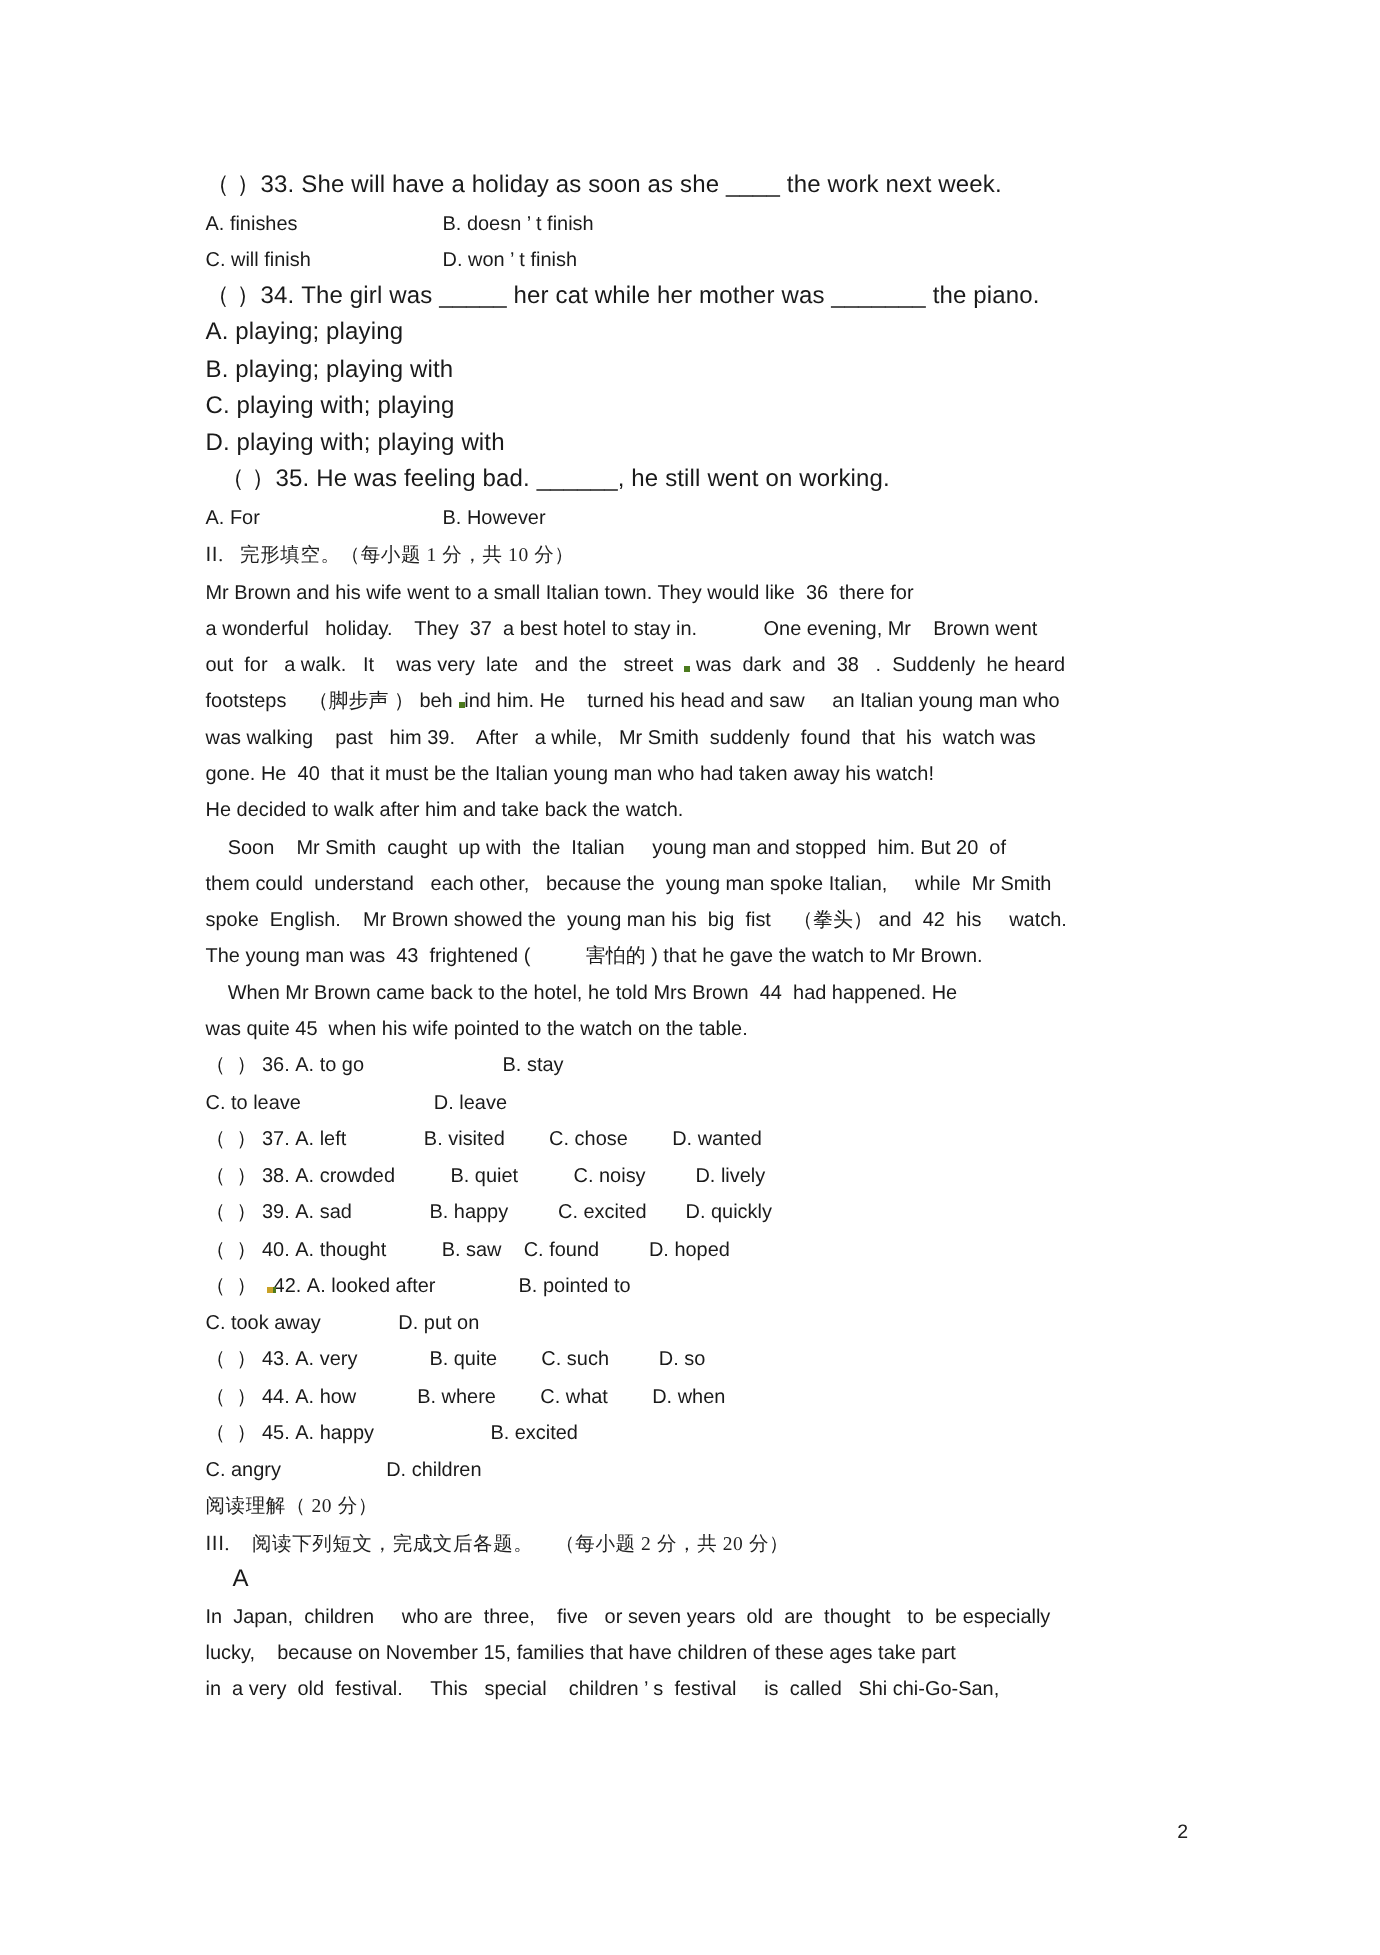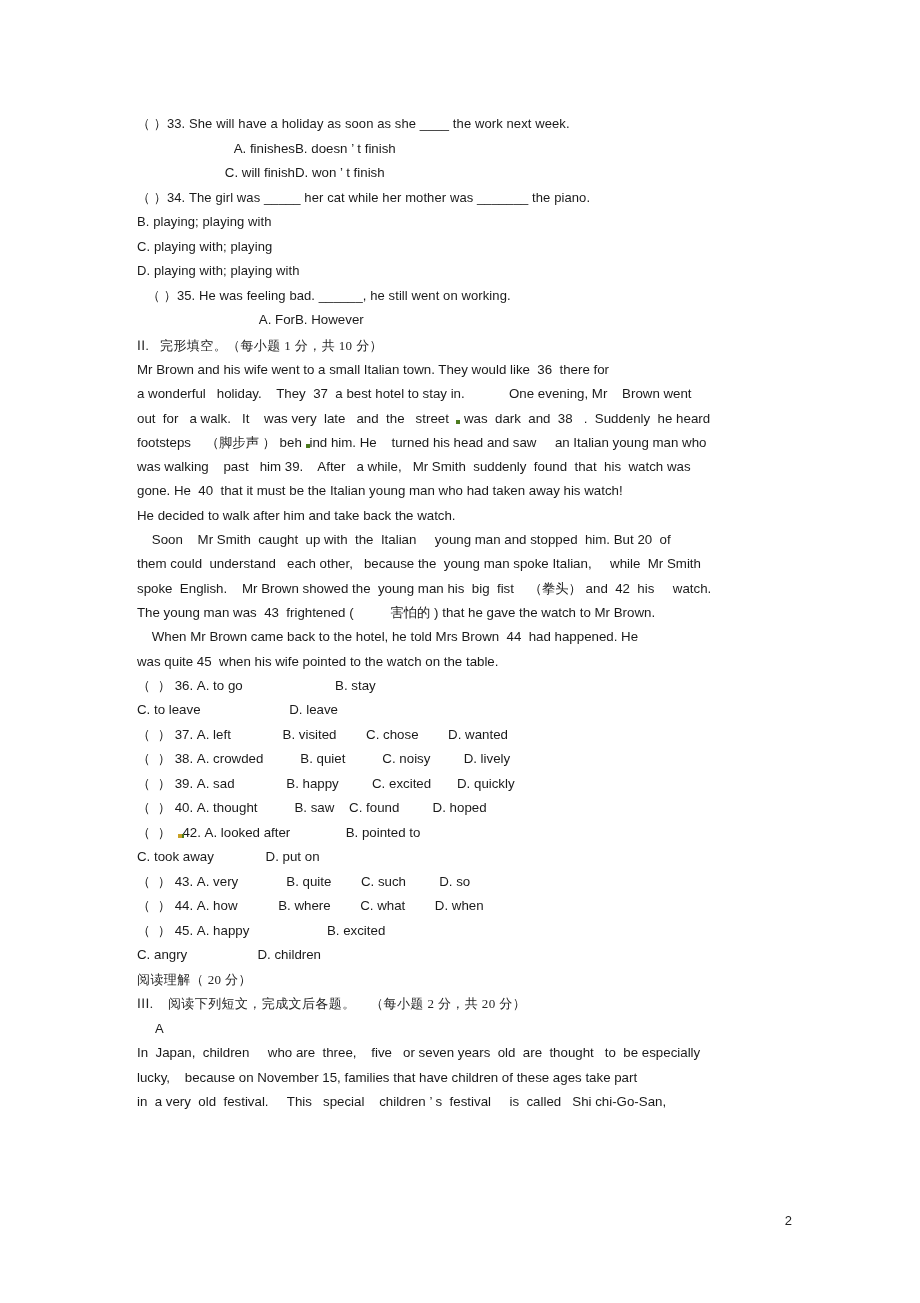--- a/index.html
+++ b/index.html
@@ -20,41 +20,41 @@
     overflow: hidden;
   }
   .sheet {
     position: absolute;
     left: 137px;
     top: 112px;
     width: 660px;
   }
   
   .ln {
-    font-size: 13px;
+    font-size: 16px;
     line-height: 24.5px;
     color: #1a1a1a;
     white-space: pre-wrap;
     letter-spacing: 0.1px;
   }
   .cn {
     font-family: Liberation Serif, serif;
     font-size: 13px;
     letter-spacing: 0.4px;
     color: #1f1f1f;
   }
   
   .optrow {
     display: block;
     font-size: 13.3px;
     line-height: 24.5px;
     color: #1a1a1a;
     white-space: pre;
   }
-  .col-a { display: inline-block; text-align: right; }
+  .col-a { display: inline-block; }
   .stem { display: block; }
 
   
   .para {
     font-size: 13.3px;
     line-height: 24.3px;
     color: #1a1a1a;
     white-space: pre-wrap;
   }
 
@@ -96,20 +96,21 @@
 <body>
 
 <div class="page">
   <div class="sheet">
 
     <div class="ln stem">（ ）33. She will have a holiday as soon as she ____ the work next week.</div>
     <div class="optrow"><span class="col-a" style="width:158px">A. finishes</span><span>B. doesn ’ t finish</span></div>
     <div class="optrow"><span class="col-a" style="width:158px">C. will finish</span><span>D. won ’ t finish</span></div>
 
     <div class="ln stem">（ ）34. The girl was _____ her cat while her mother was _______ the piano.</div>
+    <div class="ln">A. playing; playing</div>
     <div class="ln">B. playing; playing with</div>
     <div class="ln">C. playing with; playing</div>
     <div class="ln">D. playing with; playing with</div>
 
     <div class="ln stem indent2">（ ）35. He was feeling bad. ______, he still went on working.</div>
     <div class="optrow"><span class="col-a" style="width:158px">A. For</span><span>B. However</span></div>
 
     <div class="ln cn sect-head">ⅠⅠ.   完形填空。（每小题 1 分，共 10 分）</div>
 
     <div id="cloze-passage">

